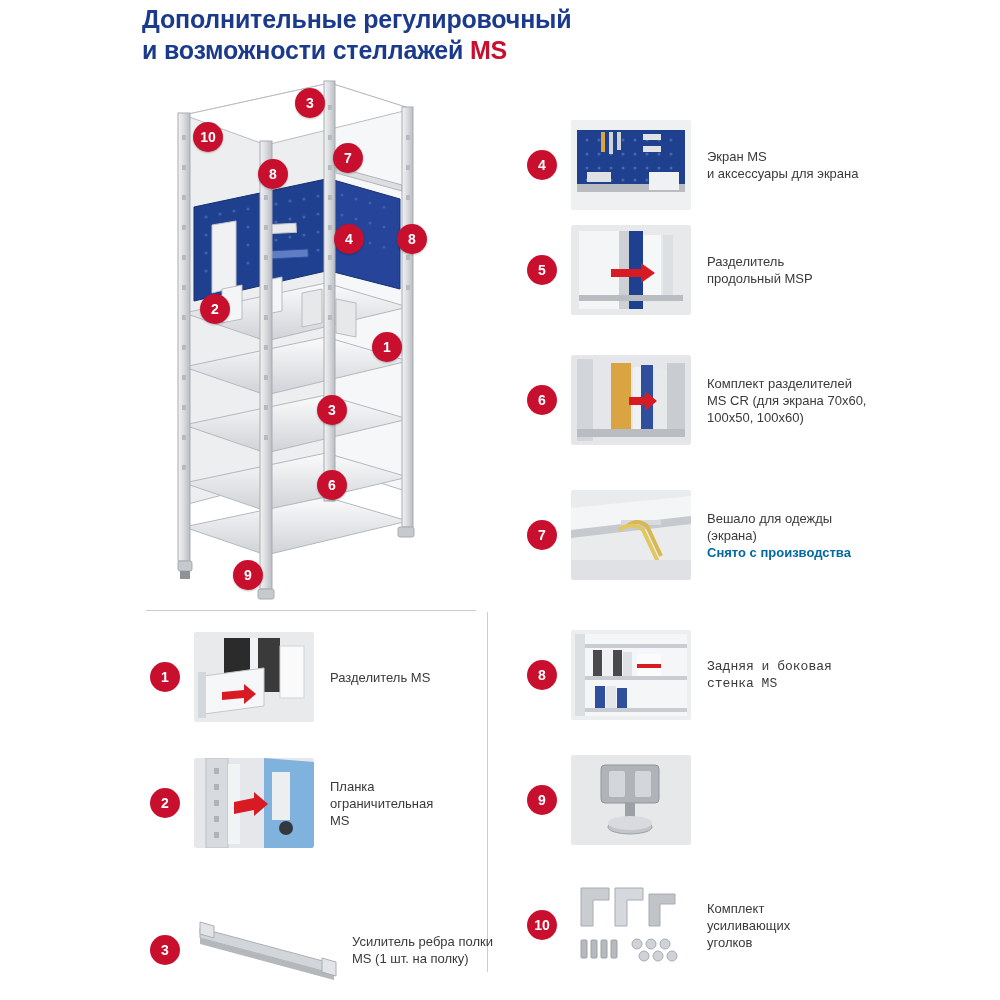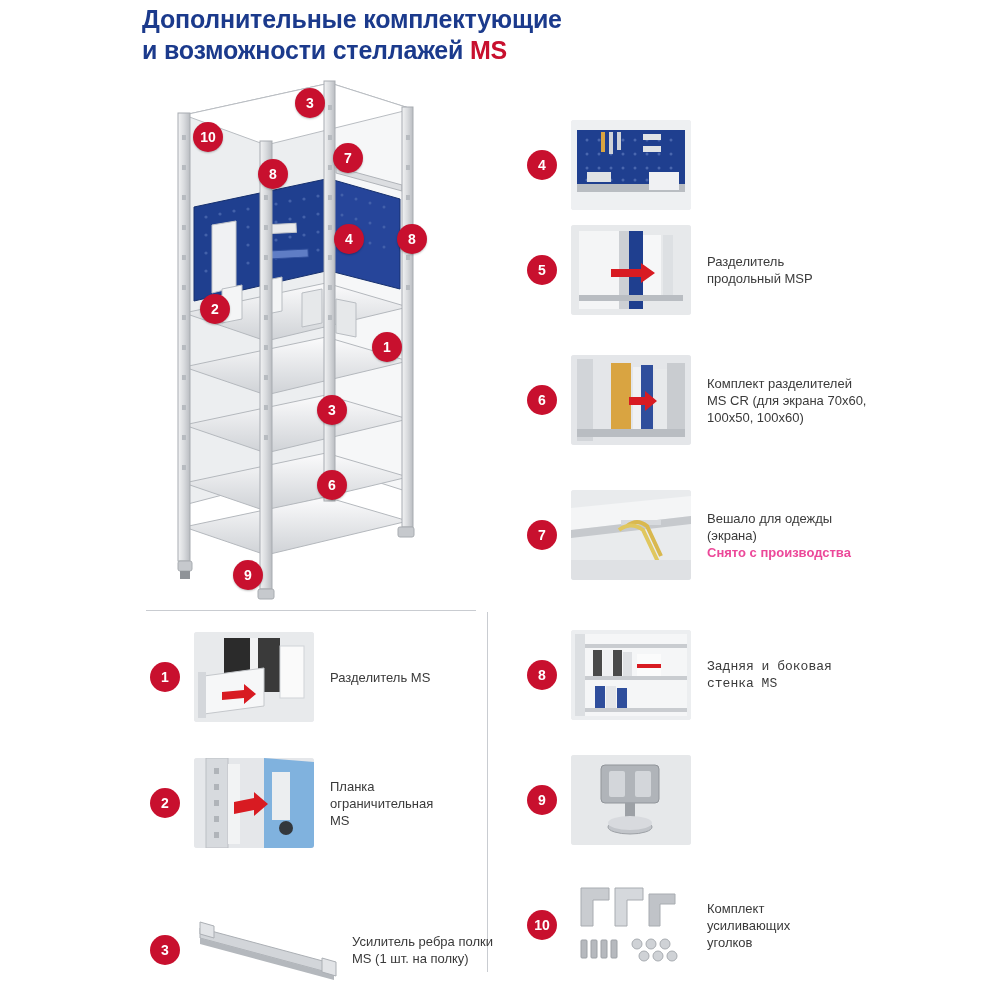--- a/index.html
+++ b/index.html
@@ -79,39 +79,39 @@
     background: #e9eaec;
   }
   .caption {
     margin-left: 16px;
     font-size: 13px;
     color: #3a3a3a;
     line-height: 17px;
     max-width: 210px;
   }
   .caption .red {
-    color: #ec4899;
+    color: #0369a1;
     font-weight: bold;
   }
 
   
   .divider {
     position: absolute;
     background: #c9ccd1;
   }
 
   .thumb svg, .shelf-svg { display: block; }
 </style>
 </head>
 <body>
 
 <div id="page">
 
   <div class="title-block">
-    <div class="title-line">Дополнительные комплектующие</div>
+    <div class="title-line">Дополнительные регулировочный</div>
     <div class="title-line"><span>и возможности стеллажей </span><span class="title-accent">MS</span></div>
   </div>
 
   <div class="shelf-area">
     <svg class="shelf-svg" width="330" height="540" viewBox="0 0 330 540">
       <defs>
         <linearGradient id="gMetal" x1="0" y1="0" x2="1" y2="0">
           <stop offset="0" stop-color="#f2f3f4"></stop>
           <stop offset="0.5" stop-color="#d9dbde"></stop>
           <stop offset="1" stop-color="#b9bcc1"></stop>
@@ -312,20 +312,22 @@
         <rect x="30" y="12" width="4" height="20" fill="#d9a441"></rect>
         <rect x="38" y="12" width="4" height="22" fill="#cfd3d8"></rect>
         <rect x="46" y="12" width="4" height="18" fill="#cfd3d8"></rect>
         <rect x="72" y="14" width="18" height="6" fill="#e0e3e6"></rect>
         <rect x="72" y="26" width="18" height="6" fill="#e0e3e6"></rect>
         <rect x="16" y="52" width="24" height="10" fill="#dfe2e5"></rect>
         <rect x="6" y="64" width="108" height="8" fill="#b9bdc2"></rect>
         <rect x="78" y="52" width="30" height="18" fill="#f0f1f3"></rect>
       </svg>
     </div>
+    <div class="caption" style="white-space: pre-line;">Экран MS
+и аксессуары для экрана</div>
   </div>
 
   <div class="item-row" style="left:527px; top:225px;">
     <div class="item-badge">5</div>
     <div class="thumb">
       <svg width="120" height="90" viewBox="0 0 120 90">
         <rect width="120" height="90" fill="#e7e9eb"></rect>
         <rect x="8" y="6" width="40" height="78" fill="#f4f5f6"></rect>
         <rect x="48" y="6" width="10" height="78" fill="#cdd0d4"></rect>
         <rect x="58" y="6" width="14" height="78" fill="#1f3f8f"></rect>

